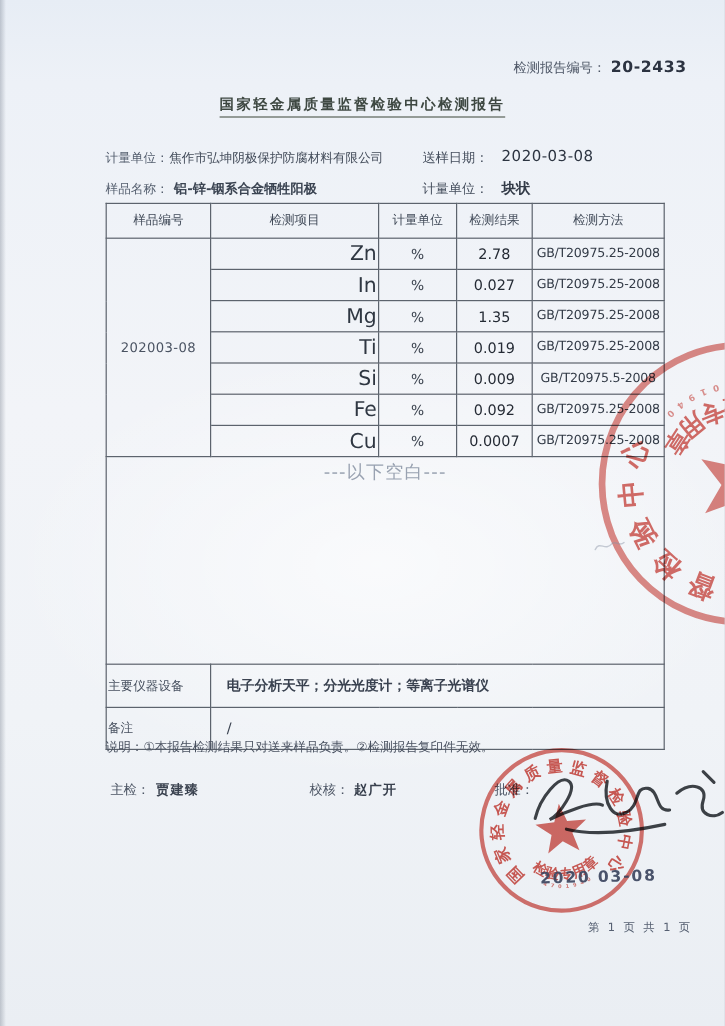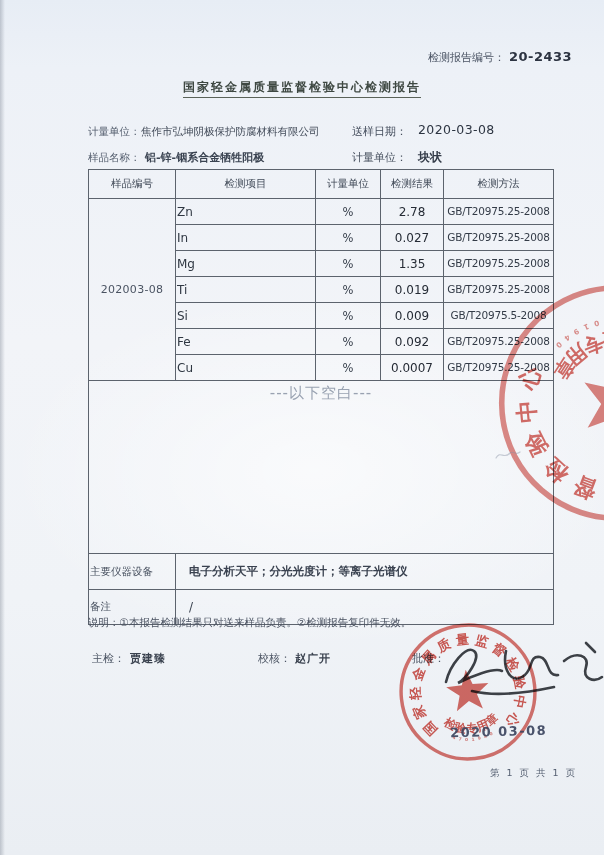--- a/index.html
+++ b/index.html
@@ -22,21 +22,21 @@
   .lblL{position:absolute;left:0;top:4px;font-size:10.5px;color:#545e6e;}
   .valL1{position:absolute;left:53px;top:4px;font-size:10.5px;color:#424b59;}
   .valL2{position:absolute;left:57px;top:3px;font-size:11px;font-weight:600;color:#3b4452;}
   .lblR{position:absolute;left:264px;top:3px;font-size:11px;color:#454e5d;}
   .valR1{position:absolute;left:330px;top:1px;font-size:12.5px;color:#2d3542;letter-spacing:.4px;}
   .valR2{position:absolute;left:330px;top:2px;font-size:12px;font-weight:600;color:#333b48;}
   table.rtable{position:absolute;left:88px;top:169px;width:465px;border-collapse:collapse;table-layout:fixed;}
   .rtable td,.rtable th{border:1px solid #5c636d;}
   .rtable th{font-size:10.5px;font-weight:normal;color:#414a58;height:26px;}
   td.sid{font-size:11px;color:#4a5362;text-align:center;vertical-align:middle;letter-spacing:.3px;margin-left:19px;}
-  td.item{font-size:12px;color:#2f3742;text-align:left;height:23px;}
+  td.item{font-size:17px;color:#2f3742;text-align:right;height:23px;}
   td.unit{font-size:11.5px;color:#39414d;text-align:center;}
   td.res{font-size:12px;color:#252b35;text-align:center;}
   td.mth{font-size:10.5px;color:#333b47;text-align:center;line-height:1.15;
     padding:1px 2px;word-break:break-all;letter-spacing:-.2px;}
   td.blank{height:170px;vertical-align:top;text-align:center;}
   .blanknote{padding-top:2px;font-size:15px;color:#99a2b1;letter-spacing:1px;}
   tr.inst td{height:33px;} tr.rem td{height:32px;}
   td.lbl{font-size:10.5px;color:#47505f;text-align:left;}
   td.val{text-align:left;padding-left:13px;font-size:11.5px;font-weight:600;color:#3a4250;}
   tr.rem td.val{font-size:12px;font-weight:400;}

